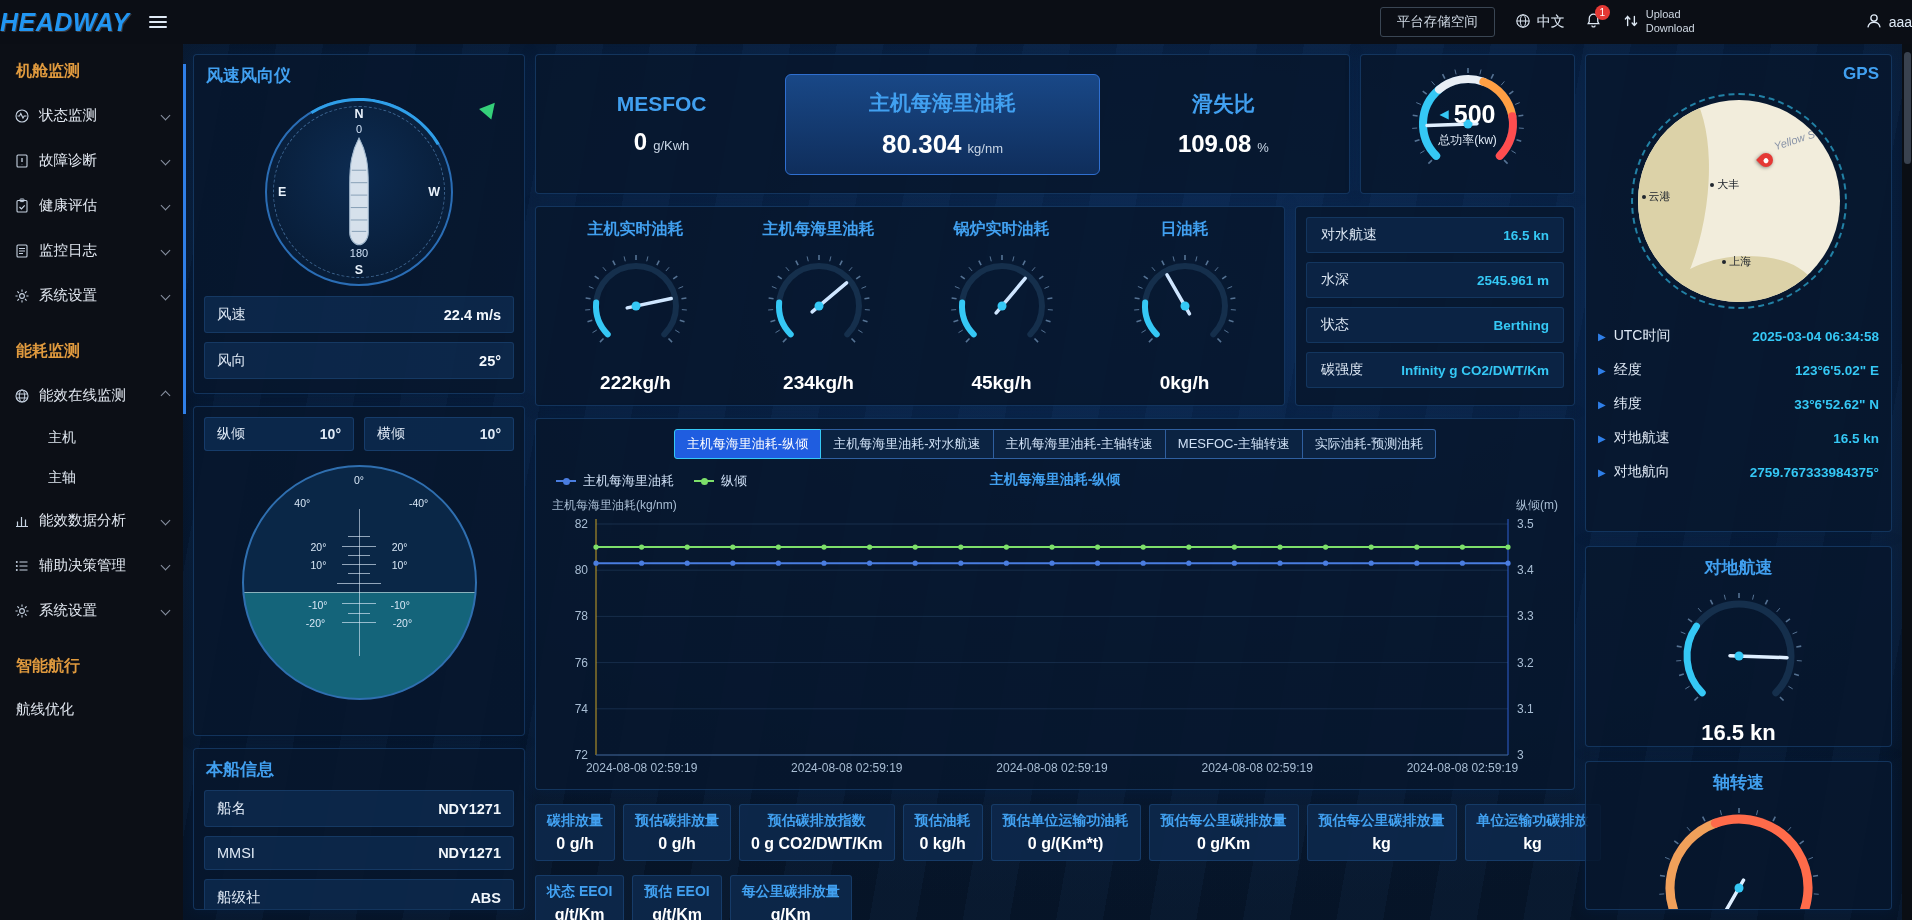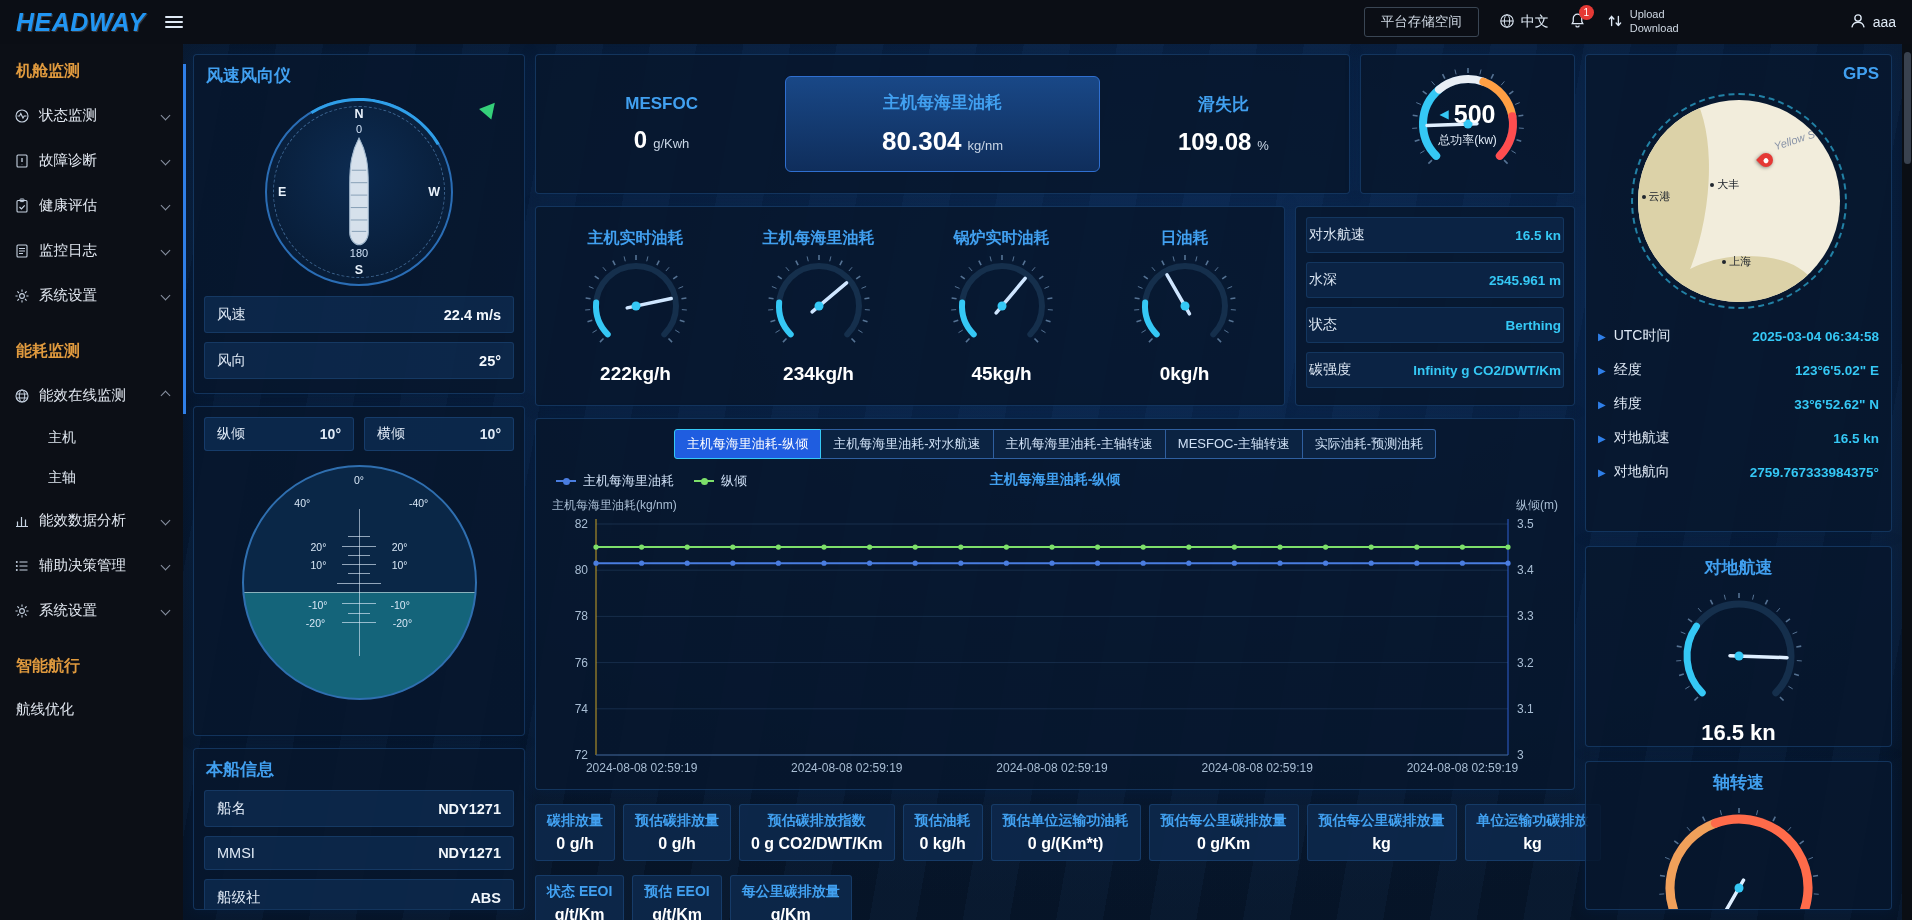--- a/index.html
+++ b/index.html
@@ -1,21 +1,21 @@
 <!DOCTYPE html>
 <html><head>
 <meta charset="utf-8">
 <style>
 *{margin:0;padding:0;box-sizing:border-box}
 html,body{width:1912px;height:920px;overflow:hidden;background:#05101f;
   font-family:"Liberation Sans","DejaVu Sans",sans-serif;color:#dfe9f5}
 .app{width:1912px;height:920px;display:flex;flex-direction:column}
 
 
-.header{height:44px;background:#0b0e15;display:flex;align-items:center;padding:0 16px;flex:0 0 44px;position:relative;z-index:6}
+.header{height:44px;background:#0b0e15;display:flex;align-items:center;padding:0 0;flex:0 0 44px;position:relative;z-index:6}
 .logo{font-style:italic;font-weight:800;font-size:25px;letter-spacing:.5px;color:#2196f3;text-shadow:1px 1px 0 rgba(255,255,255,.18)}
 .menu-btn{margin-left:20px;display:flex;flex-direction:column;gap:3px;cursor:pointer}
 .menu-btn i{display:block;width:18px;height:2px;background:#dfe9f5;border-radius:1px}
 .hright{margin-left:auto;display:flex;align-items:center;gap:20px;font-size:14px}
 .storage-btn{border:1px solid #3a4654;border-radius:3px;padding:5px 16px;color:#cfd8e3;background:transparent;font-size:13.5px;cursor:pointer;white-space:nowrap}
 .hitem{display:flex;align-items:center;gap:6px;cursor:pointer;white-space:nowrap}
 .bell-wrap{position:relative;cursor:pointer}
 .badge{position:absolute;top:-7px;right:-8px;background:#e53935;color:#fff;font-size:10px;min-width:15px;height:15px;border-radius:8px;display:flex;align-items:center;justify-content:center;padding:0 3px}
 .updown{font-size:11px;line-height:1.25;color:#cfd8e3}
 .user-wrap{margin-left:150px;display:flex;align-items:center;gap:6px;cursor:pointer}
@@ -84,21 +84,21 @@
 .il-l0{top:32%;left:29%}.il-l1{top:40%;left:29%}.il-l2{top:57%;left:28%}.il-l3{top:65%;left:27%}
 .il-r0{top:32%;right:29%}.il-r1{top:40%;right:29%}.il-r2{top:57%;right:28%}.il-r3{top:65%;right:27%}
 
 
 .panel-shipinfo{flex:1;min-height:0;overflow:hidden}
 
 
 .row-stats{height:140px;flex:0 0 140px;display:flex;gap:10px}
 .panel-mesfoc{flex:1;display:flex;align-items:center;padding:0 10px}
 .ms{flex:1;text-align:center;white-space:nowrap}
-.ms .mt{color:#41a0f0;font-weight:bold;font-size:17px;margin-bottom:12px}
+.ms .mt{color:#41a0f0;font-weight:bold;font-size:21px;margin-bottom:12px}
 .ms .mv{color:#fff;font-weight:bold;font-size:24px}
 .ms .mu{color:#c9d6e6;font-weight:normal;font-size:13px;margin-left:6px}
 .ms.hl{background:linear-gradient(180deg,rgba(28,80,150,.85),rgba(16,48,96,.9));border:1px solid #2f6fd0;border-radius:6px;padding:14px 6px;flex:1.3;margin:0 8px}
 .ms.hl .mv{font-size:26px}
 .panel-power{width:215px;flex:0 0 215px;display:flex;align-items:center;justify-content:center}
 .gwrap{position:relative}
 .gauge-overlay{position:absolute;inset:0;display:flex;flex-direction:column;align-items:center;justify-content:center;pointer-events:none}
 .prow{display:flex;align-items:center}
 .pmark{color:#35c8f5;font-size:12px;margin-right:5px}
 .pval{font-size:25px;font-weight:bold;color:#fff}
@@ -110,25 +110,25 @@
 .dv{position:absolute;font-size:13.5px;color:#eef4fb;font-weight:bold;white-space:nowrap}
 .dv-overall{right:12px;top:10px}
 .dv-top{left:50%;transform:translateX(-50%);top:30px}
 .dv-left{left:10px;top:54%;transform:translateY(-50%)}
 .dv-right{right:10px;top:54%;transform:translateY(-50%)}
 .dv-bottom{left:50%;transform:translateX(-50%);bottom:10px}
 
 
 .row-gauges{height:200px;flex:0 0 200px;display:flex;gap:10px}
 .panel-fuel{flex:1;display:flex;align-items:center;justify-content:space-around;padding:8px;min-width:0}
-.fg{display:flex;flex-direction:column;align-items:center;gap:1px}
+.fg{display:flex;flex-direction:column;align-items:center;gap:10px}
 .fg .ft{color:#41a0f0;font-weight:bold;font-size:16px;white-space:nowrap}
 .fg .fv{color:#fff;font-weight:bold;font-size:19px}
 .panel-navinfo{width:280px;flex:0 0 280px;padding:10px;display:flex;flex-direction:column;gap:9px}
-.nrow{background:rgba(12,38,72,.85);border:1px solid rgba(46,110,180,.25);border-radius:3px;padding:8px 2px;display:flex;align-items:center;font-size:14px;white-space:nowrap}
+.nrow{background:rgba(12,38,72,.85);border:1px solid rgba(46,110,180,.25);border-radius:3px;padding:8px 14px;display:flex;align-items:center;font-size:14px;white-space:nowrap}
 .nrow .val{margin-left:auto;color:#35c8f5;font-size:13.5px;font-weight:bold}
 
 
 .panel-chart{height:372px;flex:0 0 372px;display:flex;flex-direction:column;padding:10px 14px;min-width:0}
 .chart-tabs{display:flex;justify-content:center}
 .chart-tab{padding:5px 12px;font-size:13px;color:#cfe0f5;background:#0b2342;border:1px solid #2f5f9f;border-left-width:0;cursor:pointer;white-space:nowrap}
 .chart-tab:first-child{border-left-width:1px;border-radius:3px 0 0 3px}
 .chart-tab:last-child{border-radius:0 3px 3px 0}
 .chart-tab.active{background:#1f5de0;border-color:#35c8f5;color:#fff}
 .legend-row{position:relative;height:24px;margin-top:10px}

